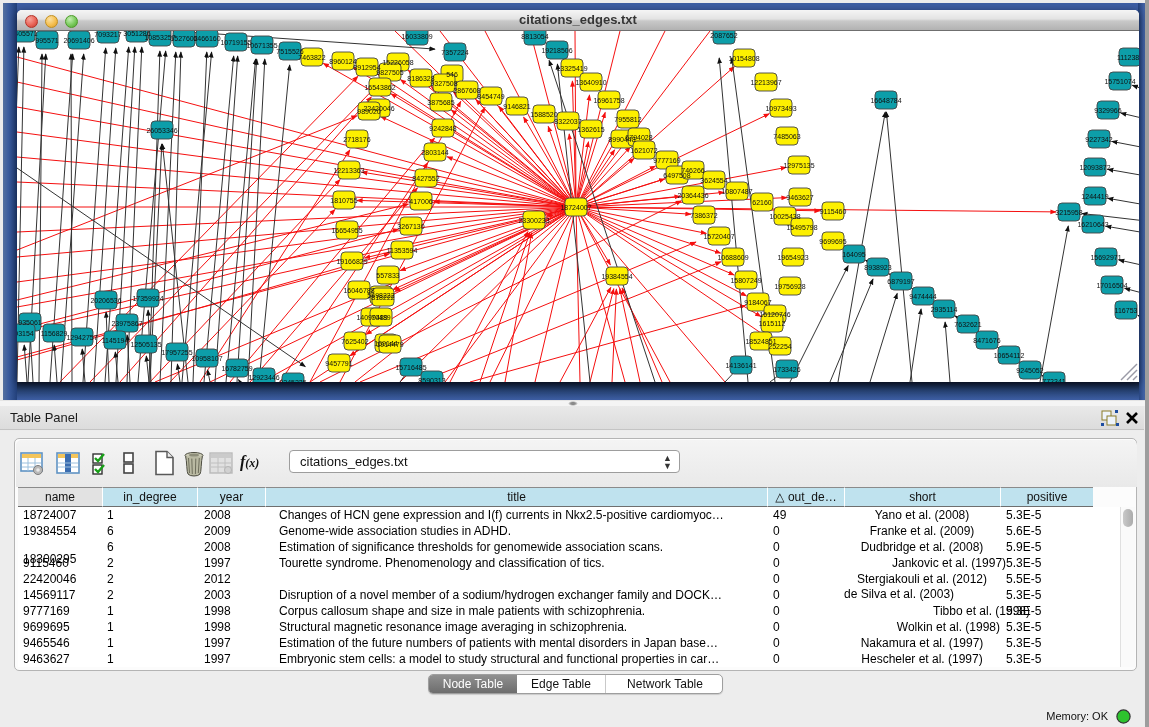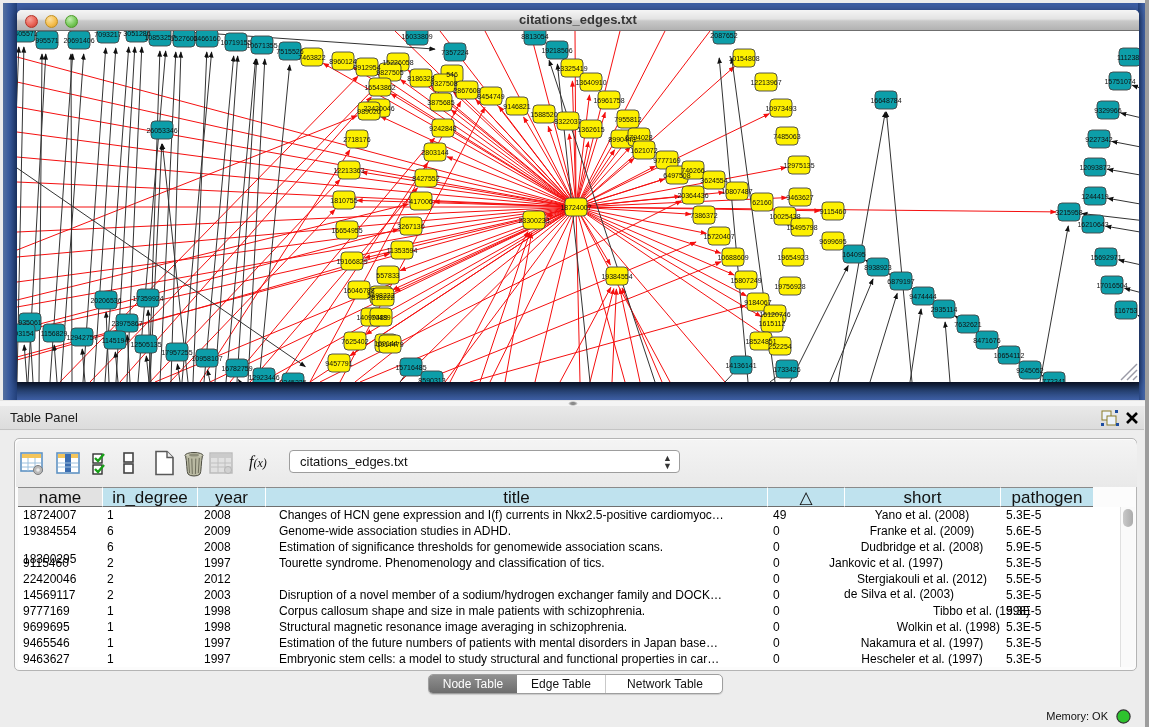--- a/index.html
+++ b/index.html
@@ -19,21 +19,21 @@
 #tph{left:0;top:406px;width:1144px;height:24px;background:linear-gradient(180deg,#e9e9e9,#dcdcdc);border-bottom:1px solid #c4c4c4}
 #tph .t{position:absolute;left:10px;top:4px;font-size:13px;color:#1b1b1b}
 
 #pbody{left:0;top:431px;width:1144px;height:296px;background:#ededed}
 #box{left:14px;top:7px;width:1123px;height:233px;background:#fcfcfc;border:1px solid #b4b4b4;border-radius:5px}
 #toolbar{left:1px;top:1px;width:1121px;height:47px;background:linear-gradient(180deg,#f4f4f4,#e9e9e9);border-radius:5px 5px 0 0}
 #combo{left:273px;top:10px;width:391px;height:23px;background:#fff;border:1px solid #9d9d9d;border-radius:4px;font-size:13px;color:#111;line-height:21px;padding-left:10px}
 #combo .st{position:absolute;right:7px;top:3px;font-size:9px;color:#333;line-height:8px;text-align:center}
 
 #thead{left:3px;top:48px;width:1076px;height:20px;}
-.hc{position:absolute;top:0;height:20px;background:#bfe2ee;border-left:1px solid #fff;border-top:1px solid #8a8a8a;border-bottom:1px solid #6e6e6e;font-size:17px;color:#111;text-align:center;line-height:19px;overflow:hidden}
+.hc{position:absolute;top:0;height:20px;background:#bfe2ee;border-left:1px solid #fff;border-top:1px solid #8a8a8a;border-bottom:1px solid #6e6e6e;font-size:12px;color:#111;text-align:center;line-height:19px;overflow:hidden}
 #rows{left:3px;top:68px;width:1105px;height:160px;background:#fff;font-size:12px;color:#000}
 .r{position:absolute;height:16px;line-height:16px;white-space:nowrap;overflow:hidden}
 #vsb{left:1105px;top:68px;width:15px;height:160px;background:#fafafa;border-left:1px solid #e0e0e0}
 #vsb .th{position:absolute;left:2px;top:2px;width:10px;height:18px;background:linear-gradient(90deg,#c9c9c9,#ababab);border-radius:5px}
 
 #tabs{left:428px;top:243px;height:20px;border:1px solid #9e9e9e;border-radius:5px;background:#fff;box-shadow:0 1px 1px rgba(0,0,0,.15);font-size:12px}
 #tabs .s{position:absolute;top:0;height:18px;line-height:18px;text-align:center;color:#111}
 #tabs .sel{background:linear-gradient(180deg,#909090,#6d6d6d);color:#fff;border-radius:4px 0 0 4px}
 #status{left:0;top:700px;width:1144px;height:27px;background:#ededed}
 #status .t{position:absolute;right:36px;top:10px;font-size:11px;color:#111}
@@ -587,31 +587,31 @@
 <path d="M3.6,6.5 q0.8,3 1.2,10 q0.3,6 1.2,7.5 q1.6,2 6,2 t6,-2 q0.9,-1.5 1.2,-7.5 q0.4,-7 1.2,-10" fill="#b9b9a2" stroke="#4c4c40"></path>
 <path d="M6.5,8 l1,15 M9.8,8.6 l0.5,15.4 M13.8,8.6 l-0.4,15.4 M17.3,8 l-1,15" stroke="#6e6e5c" stroke-width="1"></path>
 <ellipse cx="12" cy="5" rx="5" ry="1.6" fill="#8e8e7a"></ellipse>
 </svg>
         <svg class="abs" style="left:193px;top:11px" width="25" height="25" opacity="0.55">
 <rect x="1" y="2" width="22" height="20" fill="#d7d7d7" stroke="#8f8f8f" stroke-width="1.4"></rect>
 <rect x="2" y="3" width="20" height="4" fill="#adadad"></rect>
 <path d="M2,12 h20 M2,16 h20 M9,7 v15 M16,7 v15" stroke="#9a9a9a"></path>
 <circle cx="19" cy="19" r="3.5" fill="#bbb" stroke="#888"></circle>
 </svg>
-        <div class="abs" style="left:233px;top:13px;font-size:16px;font-style:italic;font-weight:normal;color:#111;font-family:'Liberation Serif',serif">f<span style="font-size:12px">(x)</span></div>
+        <div class="abs" style="left:224px;top:13px;font-size:16px;font-style:italic;font-weight:bold;color:#111;font-family:'Liberation Serif',serif">f<span style="font-size:12px">(x)</span></div>
     <div class="abs" id="combo">citations_edges.txt<div class="st">▲<br>▼</div></div>
   </div>
   <div class="abs" id="thead">
         <div class="hc" style="border-left:none;left:0px;width:84px;background:#e2e2e2">name</div>
         <div class="hc" style="left:84px;width:95px">in_degree</div>
         <div class="hc" style="left:179px;width:68px">year</div>
         <div class="hc" style="left:247px;width:502px">title</div>
         <div class="hc" style="left:749px;width:77px">△ out_de…</div>
         <div class="hc" style="left:826px;width:156px">short</div>
-        <div class="hc" style="left:982px;width:93px">pathogen</div>
+        <div class="hc" style="left:982px;width:93px">positive</div>
       </div>
   <div class="abs" id="rows">
         <div class="r" style="left:5px;top:0px;width:78px">18724007</div>
         <div class="r" style="left:89px;top:0px;width:90px">1</div>
         <div class="r" style="left:186px;top:0px;width:60px">2008</div>
         <div class="r" style="left:261px;top:0px;width:484px">Changes of HCN gene expression and I(f) currents in Nkx2.5‑positive cardiomyoc…</div>
         <div class="r" style="left:755px;top:0px;width:70px">49</div>
         <div class="r" style="left:826px;top:0px;width:156px;text-align:center">Yano et al. (2008)</div>
         <div class="r" style="left:988px;top:0px;width:87px">5.3E-5</div>
         <div class="r" style="left:5px;top:16px;width:78px">19384554</div>
@@ -626,21 +626,21 @@
         <div class="r" style="left:186px;top:32px;width:60px">2008</div>
         <div class="r" style="left:261px;top:32px;width:484px">Estimation of significance thresholds for genomewide association scans.</div>
         <div class="r" style="left:755px;top:32px;width:70px">0</div>
         <div class="r" style="left:826px;top:32px;width:156px;text-align:center">Dudbridge et al. (2008)</div>
         <div class="r" style="left:988px;top:32px;width:87px">5.9E-5</div>
         <div class="r" style="left:5px;top:48px;width:78px">9115460</div>
         <div class="r" style="left:89px;top:48px;width:90px">2</div>
         <div class="r" style="left:186px;top:48px;width:60px">1997</div>
         <div class="r" style="left:261px;top:48px;width:484px">Tourette syndrome. Phenomenology and classification of tics.</div>
         <div class="r" style="left:755px;top:48px;width:70px">0</div>
-        <div class="r" style="left:790px;top:48px;width:156px;text-align:center">Jankovic et al. (1997)</div>
+        <div class="r" style="left:874px;top:48px;width:156px;">Jankovic et al. (1997)</div>
         <div class="r" style="left:988px;top:48px;width:87px">5.3E-5</div>
         <div class="r" style="left:5px;top:64px;width:78px">22420046</div>
         <div class="r" style="left:89px;top:64px;width:90px">2</div>
         <div class="r" style="left:186px;top:64px;width:60px">2012</div>
         <div class="r" style="left:755px;top:64px;width:70px">0</div>
         <div class="r" style="left:826px;top:64px;width:156px;text-align:center">Stergiakouli et al. (2012)</div>
         <div class="r" style="left:988px;top:64px;width:87px">5.5E-5</div>
         <div class="r" style="left:5px;top:80px;width:78px">14569117</div>
         <div class="r" style="left:89px;top:80px;width:90px">2</div>
         <div class="r" style="left:186px;top:80px;width:60px">2003</div>

